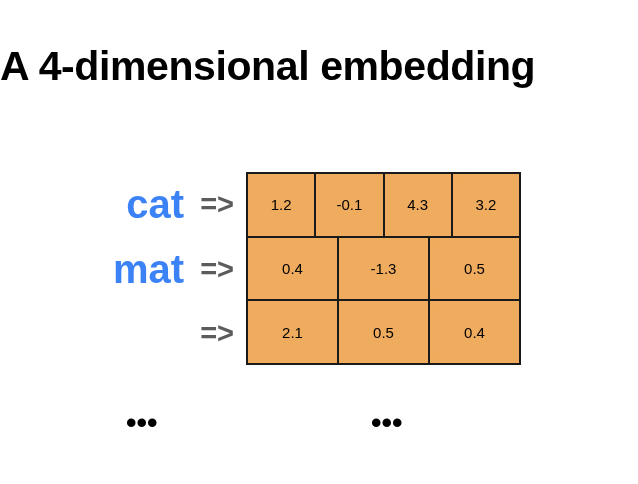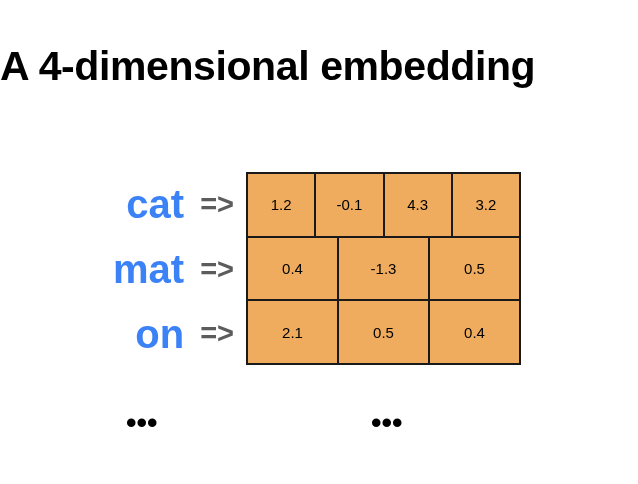--- a/index.html
+++ b/index.html
@@ -159,21 +159,20 @@
         <span class="word-text">cat</span>
         <span class="word-arrow">=&gt;</span>
       </div>
 
       <div class="word-row">
         <span class="word-text">mat</span>
         <span class="word-arrow">=&gt;</span>
       </div>
 
       <div class="word-row">
-        <span class="word-text">on</span>
         <span class="word-arrow">=&gt;</span>
       </div>
 
     </div>
 
     <div id="embedding-matrix">
 
       <div class="matrix-row">
         <div class="matrix-cell">1.2</div>
         <div class="matrix-cell">-0.1</div>

